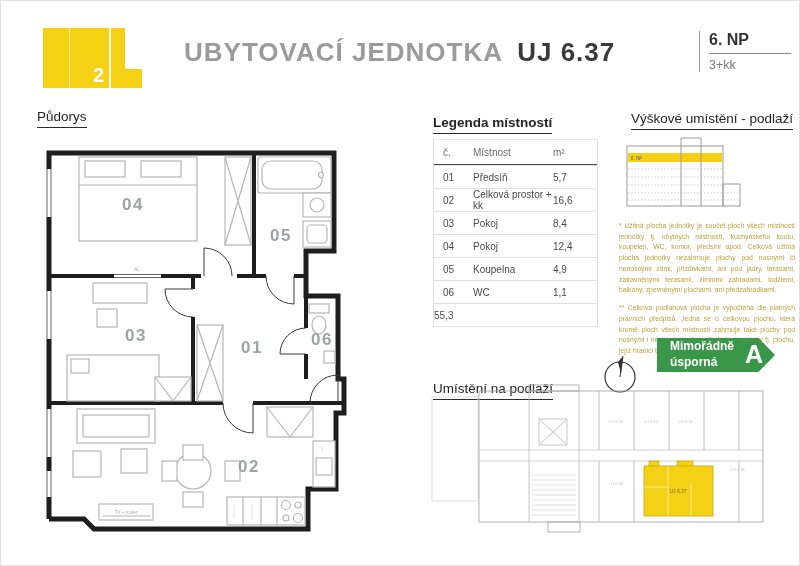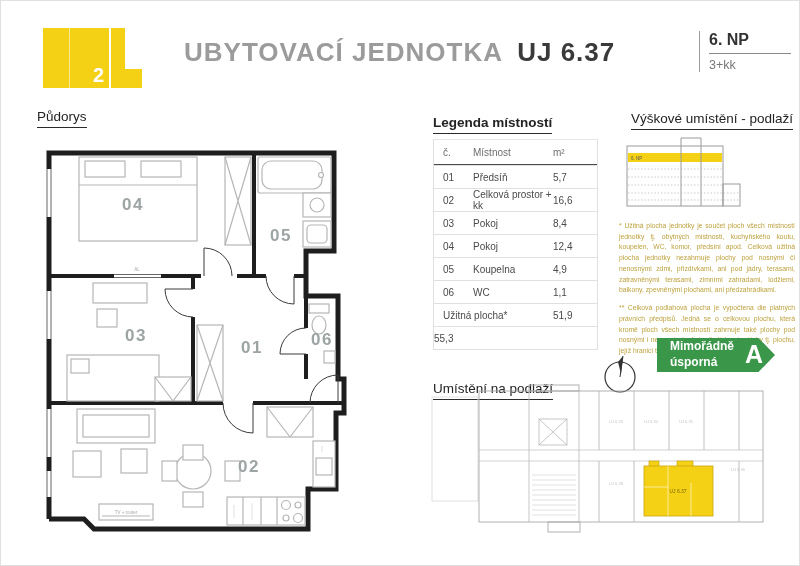--- a/index.html
+++ b/index.html
@@ -213,24 +213,20 @@
       <div class="c-num">05</div>
       <div class="c-room">Koupelna</div>
       <div class="c-area">4,9</div>
     </div>
     <div class="row">
       <div class="c-num">06</div>
       <div class="c-room">WC</div>
       <div class="c-area">1,1</div>
     </div>
     <div class="row">
-      <div class="c-label">Užitná plocha*</div>
-      <div class="c-area">51,9</div>
-    </div>
-    <div class="row">
       <div class="c-area">55,3</div>
     </div>
   </div>
 
   <svg class="hdiag" width="177" height="80" viewBox="0 0 177 80">
     <rect x="9" y="16" width="94" height="9" fill="#F5D116"></rect>
     <g stroke="#9a9a9a" fill="none" stroke-width="1">
       <rect x="8" y="9" width="96" height="60"></rect>
       <rect x="104" y="47" width="17" height="22"></rect>
       <path d="M62,1 V69 M82,1 V69 M62,1 H82"></path>

